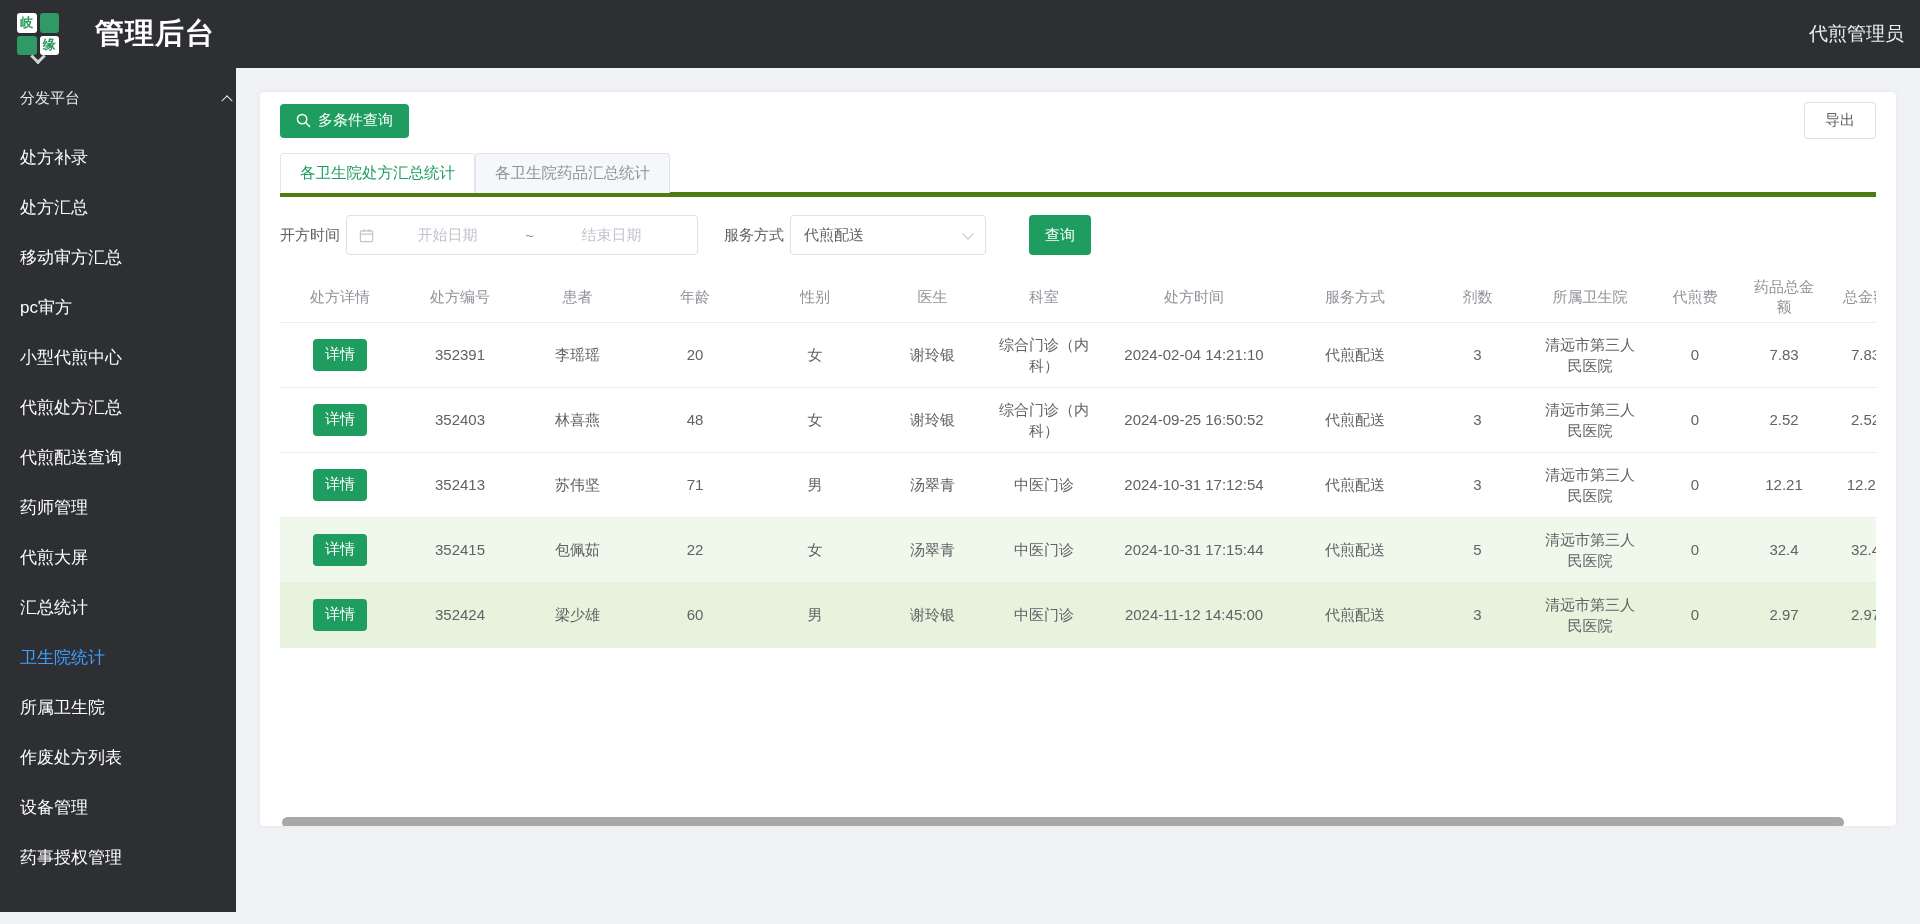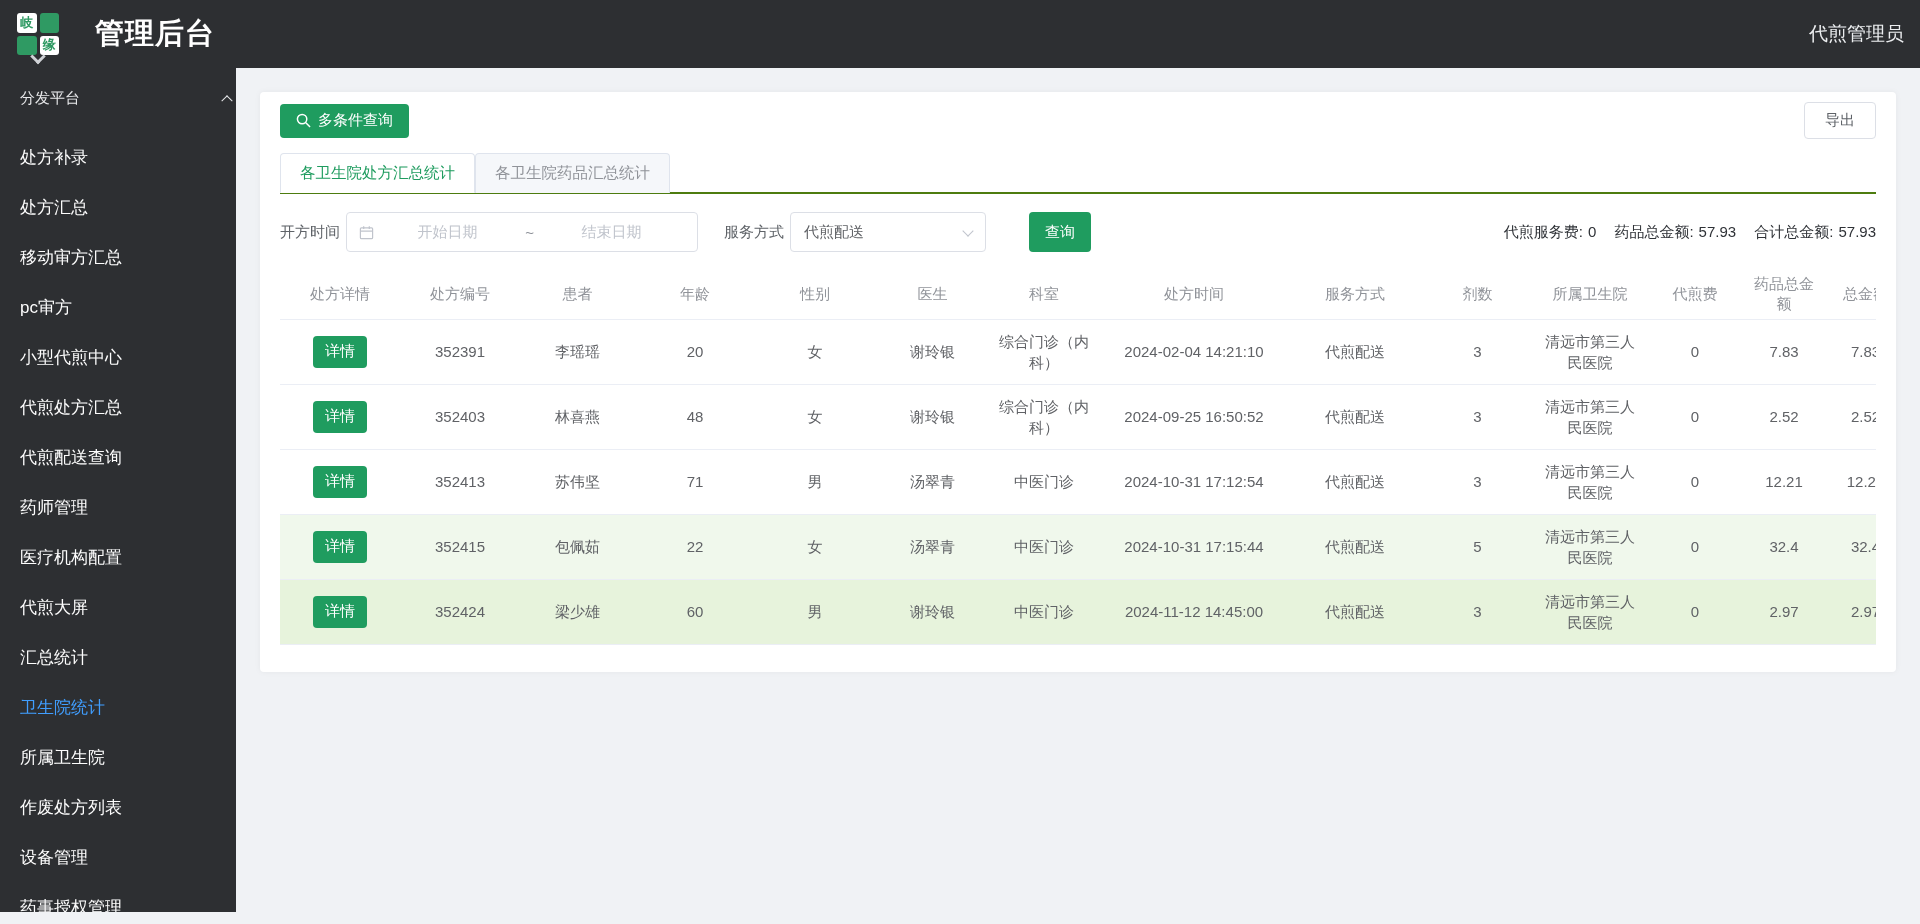--- a/index.html
+++ b/index.html
@@ -37,33 +37,33 @@
 
   
   .chev{display:inline-block;width:8px;height:8px;border:solid currentColor;border-width:0 1.5px 1.5px 0;}
   .chev.up{transform:rotate(-135deg) translate(-2px,-2px);}
   .chev.down{transform:rotate(45deg);margin-bottom:3px;}
   .chev.left{transform:rotate(135deg);margin-left:3px;}
   .chev.right{transform:rotate(-45deg);margin-right:3px;}
 
   
   .main{position:absolute;left:236px;top:68px;right:0;bottom:0;background:#f0f2f5;padding:24px;}
-  .card{background:#fff;border-radius:4px;box-shadow:0 0 6px rgba(0,0,0,.05);height:580px;padding:10px 20px 0;position:relative;overflow:hidden;}
+  .card{background:#fff;border-radius:4px;box-shadow:0 0 6px rgba(0,0,0,.05);height:734px;padding:10px 20px 0;position:relative;overflow:hidden;}
 
   .btn{border:none;border-radius:4px;font-size:15px;cursor:pointer;font-family:inherit;display:inline-flex;align-items:center;justify-content:center;}
   .btn.green{background:var(--green);color:#fff;}
   .btn.plain{background:#fff;color:#5f6368;border:1px solid var(--border);height:37px;padding:13px 20px;font-family:Liberation Serif, serif;}
   .btn.multi{height:34px;padding:0 16px;gap:7px;}
   .btn.query{height:40px;padding:0 16px;margin-left:43px;}
   .btn.detail{height:32px;padding:0 12px;}
   .btn.jump{height:36px;padding:0 14px;border-radius:6px;margin-left:6px;}
 
   .row-toolbar{display:flex;align-items:center;justify-content:space-between;}
 
-  .tabs{display:flex;border-bottom:2px solid #4d7c0f;margin-top:14px;}
+  .tabs{display:flex;border-bottom:5px solid #4d7c0f;margin-top:14px;}
   .tab{height:40px;line-height:38px;padding:0 19px;font-size:15.5px;border:1px solid #dfe4ed;border-bottom:none;border-radius:4px 4px 0 0;color:var(--txt-light);background:#f5f7fa;cursor:pointer;margin-bottom:-1px;white-space:nowrap;}
   .tab.active{background:#fff;color:var(--green);border-bottom:1px solid #fff;}
 
   .row-filter{display:flex;align-items:center;margin-top:18px;}
   .flabel{color:#5f6368;margin-right:6px;white-space:nowrap;}
   .flabel.svc{margin-left:26px;}
   .date-range{width:352px;height:40px;border:1px solid var(--border);border-radius:4px;display:flex;align-items:center;padding:8px 12px;background:#fff;cursor:pointer;}
   .date-range .ph{flex:1;text-align:center;color:var(--ph);}
   .date-range .sep{color:#8a8e96;padding:0 4px;}
   .select{width:196px;height:40px;border:1px solid var(--border);border-radius:4px;display:flex;align-items:center;justify-content:space-between;padding:0 13px;color:var(--txt);background:#fff;cursor:pointer;}
@@ -114,21 +114,20 @@
   </div>
   <nav class="side-menu" id="side-menu">
       <div class="side-item">处方补录</div>
       <div class="side-item">处方汇总</div>
       <div class="side-item">移动审方汇总</div>
       <div class="side-item">pc审方</div>
       <div class="side-item">小型代煎中心</div>
       <div class="side-item">代煎处方汇总</div>
       <div class="side-item">代煎配送查询</div>
       <div class="side-item">药师管理</div>
-      <div class="side-item">医疗机构配置</div>
       <div class="side-item">代煎大屏</div>
       <div class="side-item">汇总统计</div>
       <div class="side-item active">卫生院统计</div>
       <div class="side-item">所属卫生院</div>
       <div class="side-item">作废处方列表</div>
       <div class="side-item">设备管理</div>
       <div class="side-item">药事授权管理</div>
     </nav>
   <div class="side-thumb"></div>
 </aside>
@@ -164,25 +163,20 @@
         <span class="ph">开始日期</span>
         <span class="sep">~</span>
         <span class="ph">结束日期</span>
       </div>
       <span class="flabel svc">服务方式</span>
       <div class="select">
         <span>代煎配送</span>
         <i class="chev down"></i>
       </div>
       <button class="btn green query">查询</button>
-      <div class="summary">
-        <span class="s-item"><span>代煎服务费:</span><span class="v">0</span></span>
-        <span class="s-item"><span>药品总金额:</span><span class="v">57.93</span></span>
-        <span class="s-item"><span>合计总金额:</span><span class="v">57.93</span></span>
-      </div>
     </div>
 
     <div class="table-wrap">
       <table>
         <colgroup id="cols">
             <col style="width: 120px;">
             <col style="width: 120px;">
             <col style="width: 115px;">
             <col style="width: 120px;">
             <col style="width: 120px;">

